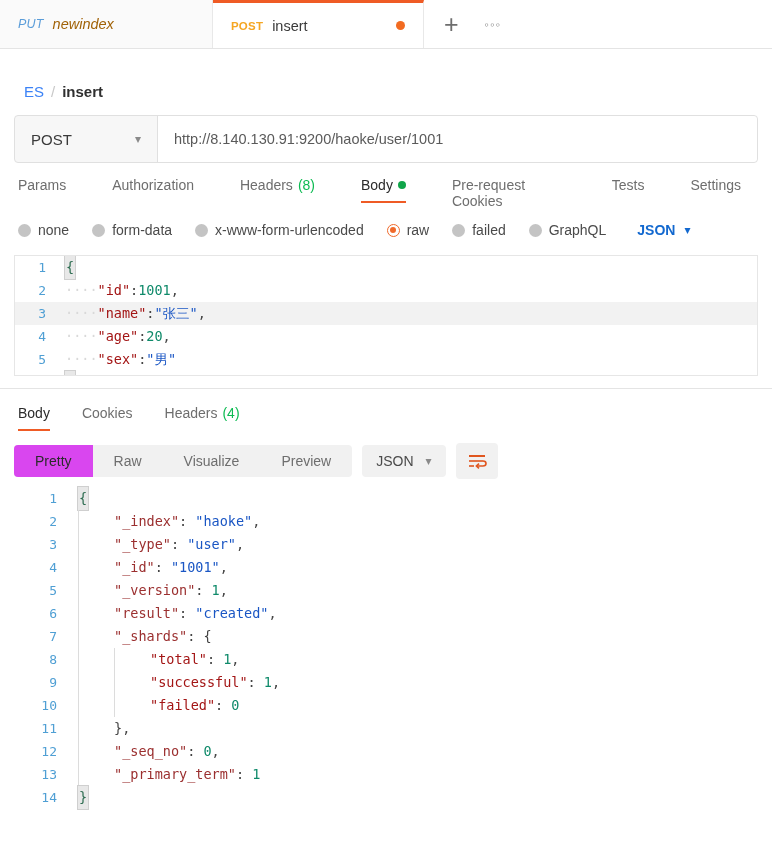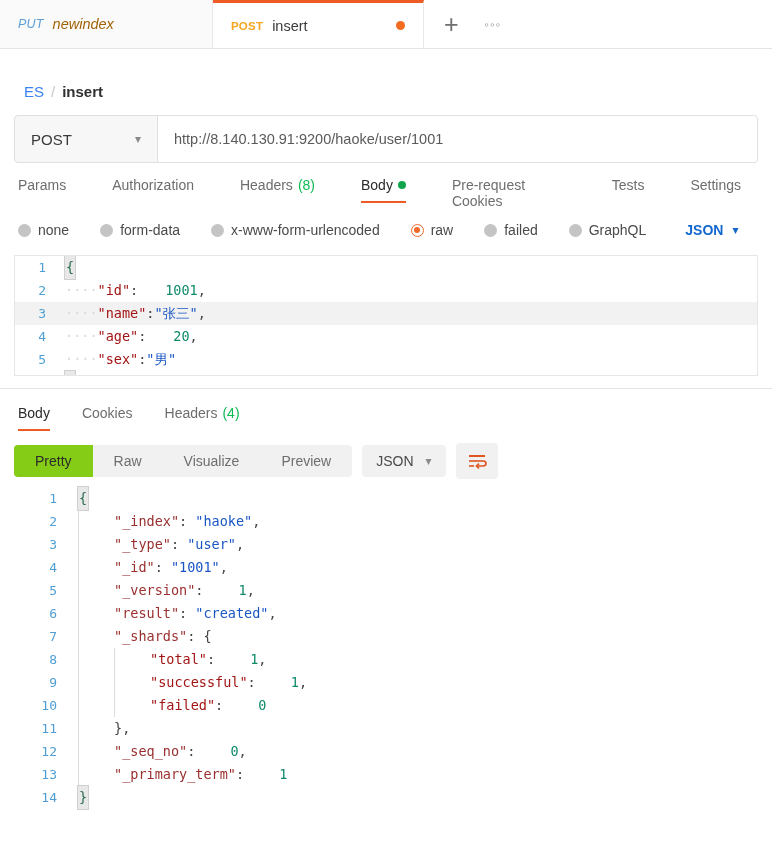--- a/index.html
+++ b/index.html
@@ -111,21 +111,21 @@
     height: 2px; background: #ef5b25;
   }
   .reqtab:first-child.active::after { left: 4px; }
   .count { color: #0cbb52; }
   .green-dot { width: 8px; height: 8px; border-radius: 50%; background: #10a54a; display:inline-block; }
 
   
   .bodytypes {
     display: flex; align-items: center;
     padding: 12px 14px 0 18px;
-    gap: 31px; height: 38px;
+    gap: 23px; height: 38px;
   }
   .radio-item { display: flex; align-items: center; gap: 7px; cursor: pointer; font-size: 14px; color: #4a4a4a; }
   .radio {
     width: 13px; height: 13px; border-radius: 50%;
     background: #c4c4c4; position: relative; flex: none;
   }
   .radio.on { background: #ffffff; border: 1px solid #f06a2b; }
   .radio.on::after {
     content: ""; position: absolute; left: 2.5px; top: 2.5px;
     width: 6px; height: 6px; border-radius: 50%; background: #f06a2b;
@@ -157,21 +157,21 @@
     padding-right: 11px;
     color: #5b9ec9; font-size: 13px;
     user-select: none;
   }
   .req-editor .gutter { color: #4f9fd4; }
   .code { padding-left: 8px; position: relative; }
   .ws { color: #d9d9d9; }
   .k  { color: #a31515; }
   .ks { color: #9b2f2f; }
   .s  { color: #1a56c4; }
-  .n  { color: #0f8a6a; margin-left: 27px; }
+  .n  { color: #0f8a6a; }
   .p  { color: #444444; }
   .brace-box {
     display: inline-block;
     background: #e8e8e8;
     outline: 1px solid #cfcfcf;
     padding: 0 1px;
     color: #2b6b4f;
   }
   .caret {
     display: inline-block; width: 1px; height: 15px;
@@ -199,21 +199,21 @@
   .viewbar {
     display: flex; align-items: center; gap: 10px;
     padding: 12px 14px 0 14px; height: 48px;
   }
   .seg {
     display: flex; background: #f1f1f1; border-radius: 4px; overflow: hidden;
   }
   .seg-item {
     padding: 8px 21px; font-size: 14px; color: #6e6e6e; cursor: pointer;
   }
-  .seg-item.active { background: #84cc16; color: #2b2b2b; }
+  .seg-item.active { background: #d946ef; color: #2b2b2b; }
   .fmt-select {
     display: flex; align-items: center; gap: 12px;
     background: #f1f1f1; border-radius: 4px;
     padding: 8px 14px; font-size: 14px; color: #4a4a4a; cursor: pointer;
   }
   .wrap-btn {
     width: 42px; height: 36px; background: #f1f1f1; border-radius: 4px;
     display: flex; align-items: center; justify-content: center; cursor: pointer;
   }
   .res-editor {

